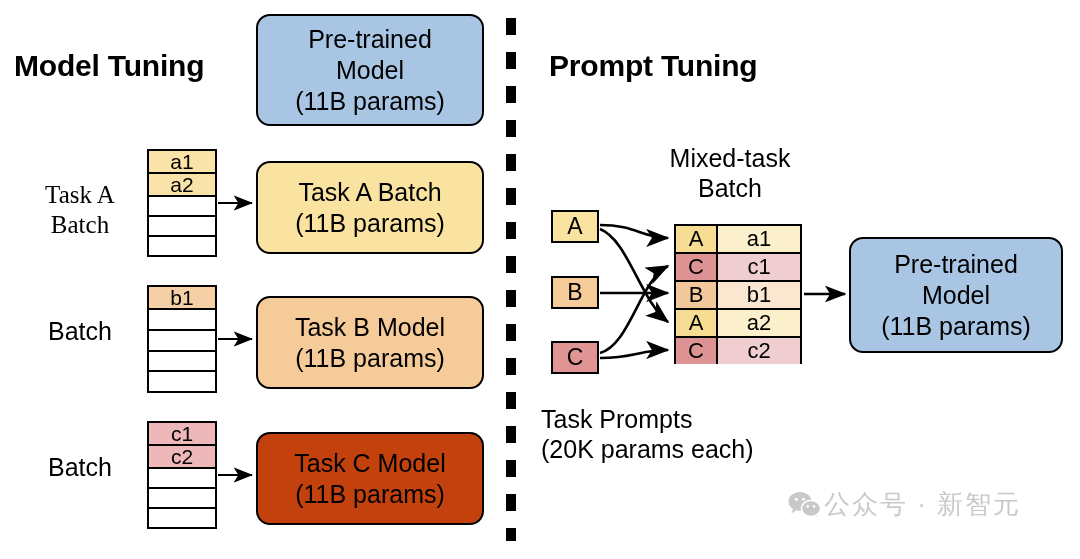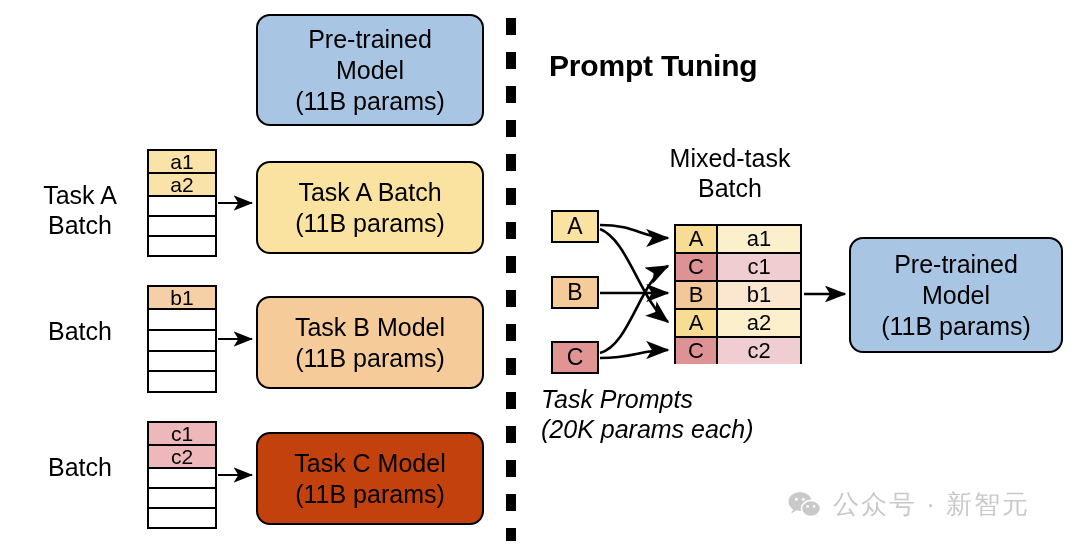--- a/index.html
+++ b/index.html
@@ -124,43 +124,44 @@
     left: 0; top: 0;
     width: 1080px;
     height: 559px;
     pointer-events: none;
   }
 
   
   #watermark {
     display: flex;
     align-items: center;
-    gap: 11px;
+    gap: 2px;
     opacity: 1;
   }
   #watermark .wm-text {
     color: #c9c9c9;
     font-size: 26px;
     letter-spacing: 2px;
     white-space: nowrap;
   }
 </style>
 </head>
 <body>
 
 <div id="canvas">
 
+  <div class="abs section-title" style="left:14px; top:51px;">Model Tuning</div>
 
   <div class="abs model-box" id="left-pretrained" style="left: 256px; top: 14px; width: 228px; height: 112px; background: rgb(168, 198, 228);">
     <span>Pre-trained</span>
     <span>Model</span>
     <span>(11B params)</span>
   </div>
 
-  <div class="abs label" style="left:18px; top:180px; width:124px;">
+  <div class="abs label" style="left:18px; top:180px; width:124px;font-family:Liberation Serif, serif;">
     <div>Task A</div>
     <div>Batch</div>
   </div>
   <div class="abs batch-table" id="batch-a" style="left:147px; top:149px; width:70px; height:108px;">
     <div class="batch-row" style="background: rgb(250, 227, 168);">a1</div>
     <div class="batch-row" style="background: rgb(250, 227, 168);">a2</div>
     <div class="batch-row" style="background: rgb(255, 255, 255);"></div>
     <div class="batch-row" style="background: rgb(255, 255, 255);"></div>
     <div class="batch-row" style="background: rgb(255, 255, 255);"></div>
   </div>
@@ -239,21 +240,21 @@
       <div class="mixed-cell-data" style="background: rgb(239, 205, 208);">c2</div>
     </div>
   </div>
 
   <div class="abs model-box" id="right-pretrained" style="left: 849px; top: 237px; width: 214px; height: 116px; background: rgb(168, 198, 228);">
     <span>Pre-trained</span>
     <span>Model</span>
     <span>(11B params)</span>
   </div>
 
-  <div class="abs label left-al" style="left:541px; top:384px;font-style:italic;">
+  <div class="abs label left-al" style="left:541px; top:404px;">
     <div>Task Prompts</div>
     <div>(20K params each)</div>
   </div>
 
   <svg class="overlay" viewBox="0 0 1080 559">
     <defs>
       <marker id="ah" markerWidth="9" markerHeight="7" refX="8.4" refY="3.5" orient="auto" markerUnits="strokeWidth">
         <path d="M0,0 L9,3.5 L0,7 L2.2,3.5 Z" fill="#000"></path>
       </marker>
       <marker id="ah2" markerWidth="9" markerHeight="7" refX="8.4" refY="3.5" orient="auto" markerUnits="strokeWidth">

